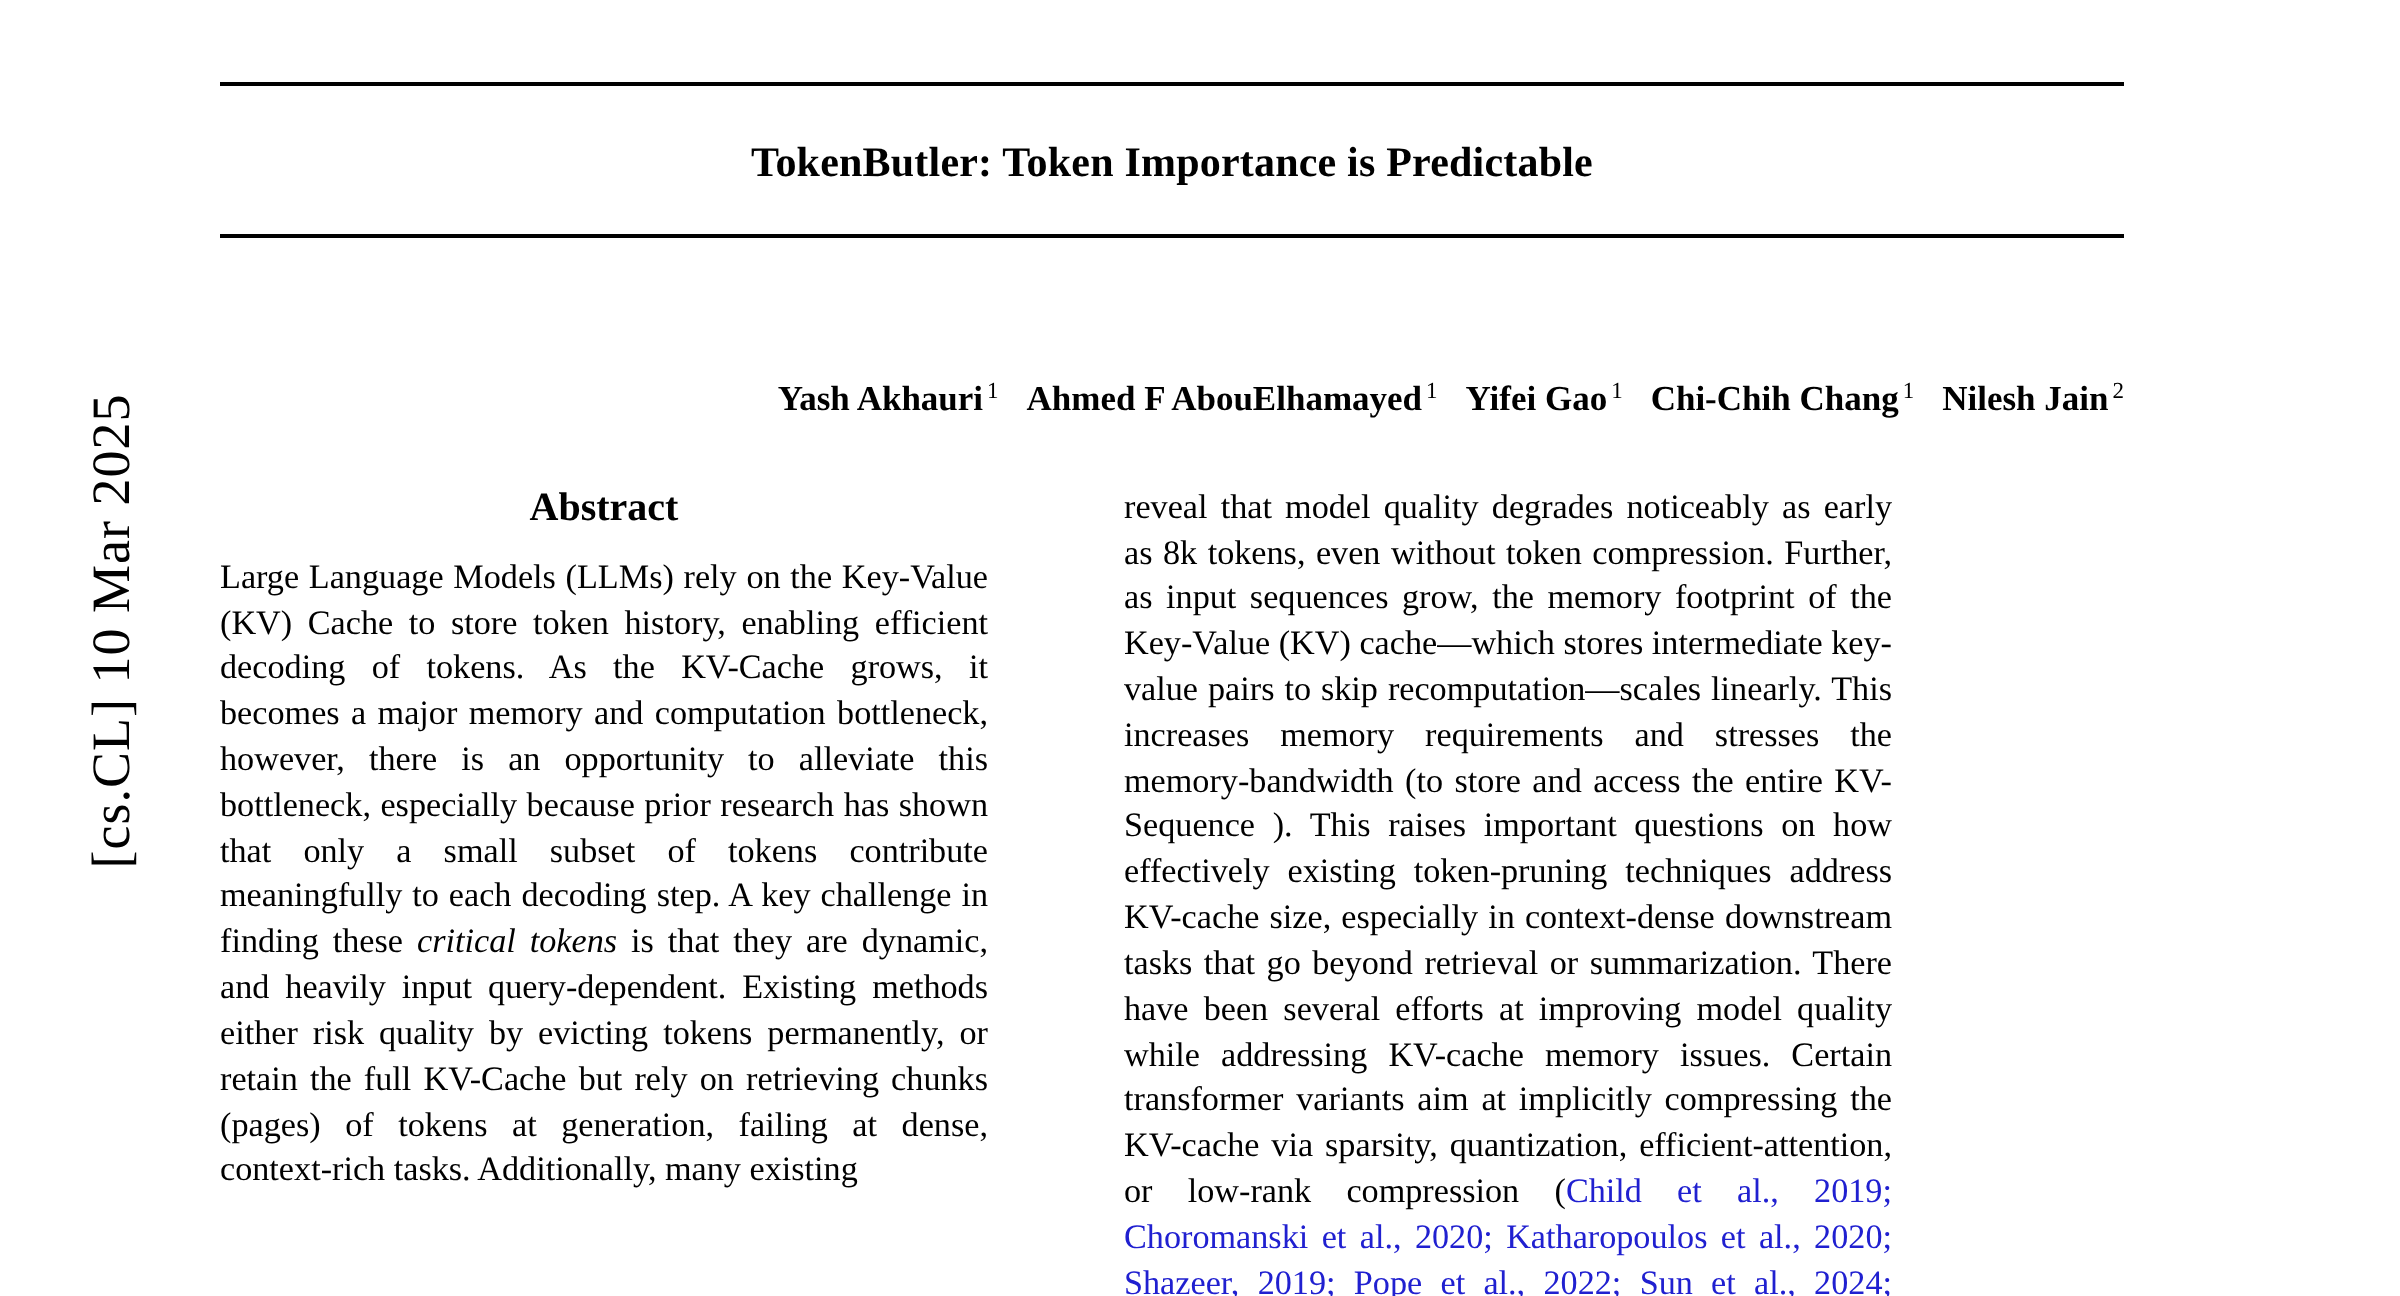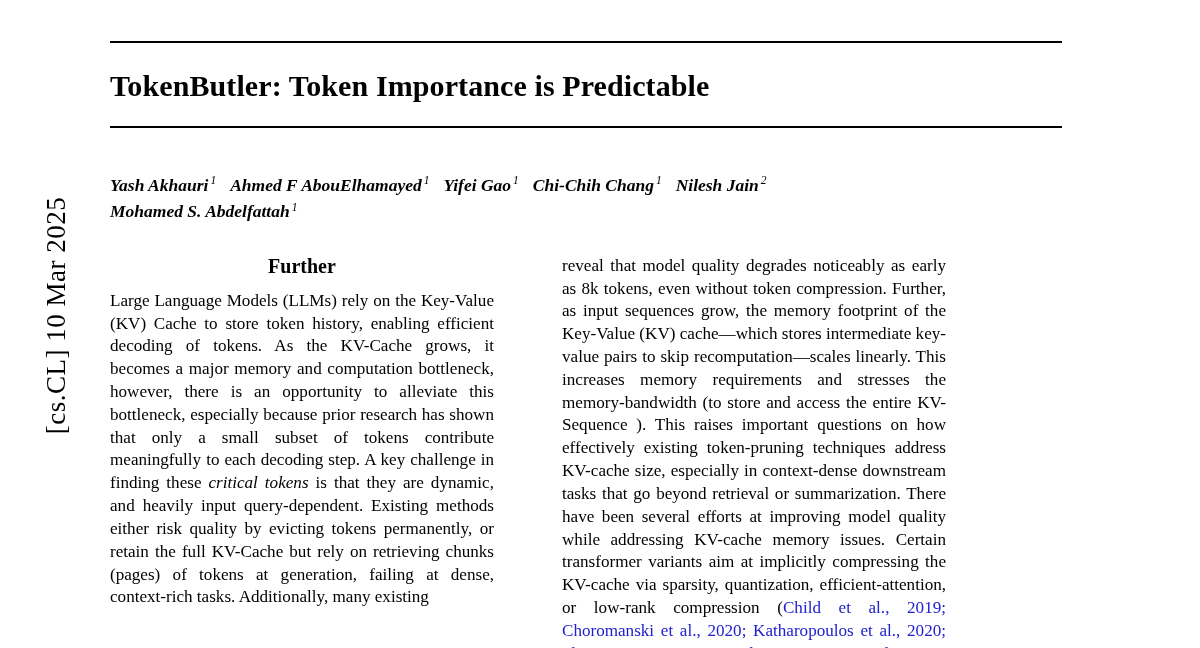--- a/index.html
+++ b/index.html
@@ -46,33 +46,33 @@
 
   .rule {
     height: 2.2px;
     background: #000;
     width: 100%;
   }
   .rule-top { margin-top: 41px; }
   .rule-bottom { margin-top: 23px; }
 
   .title {
-    font-size: 30px;
+    text-align: center;
+    font-size: 21px;
     font-weight: bold;
     margin-top: 26px;
     letter-spacing: 0.1px;
   }
 
   .authors {
-    margin-top: 44px;
-    text-align: left;
+    margin-top: 68px;
+    text-align: right;
     font-size: 17.5px;
     font-weight: bold;
     line-height: 1.45;
-    font-style: italic;
   }
   .authors .sup {
     font-weight: normal;
     font-size: 11.5px;
     vertical-align: super;
     margin-left: 2px;
   }
   .author-gap { display: inline-block; width: 14px; }
 
   .cols {
@@ -113,29 +113,26 @@
     <div class="rule rule-top"></div>
 
     <div class="title">TokenButler: Token Importance is Predictable</div>
 
     <div class="rule rule-bottom"></div>
 
     <div class="authors">
       <div>
         <span><span>Yash Akhauri</span><span class="sup">1</span></span><span class="author-gap"></span><span><span>Ahmed F AbouElhamayed</span><span class="sup">1</span></span><span class="author-gap"></span><span><span>Yifei Gao</span><span class="sup">1</span></span><span class="author-gap"></span><span><span>Chi-Chih Chang</span><span class="sup">1</span></span><span class="author-gap"></span><span><span>Nilesh Jain</span><span class="sup">2</span></span>
       </div>
-      <div>
-        <span><span>Mohamed S. Abdelfattah</span><span class="sup">1</span></span>
-      </div>
     </div>
 
     <div class="cols">
 
       <div class="col col-left">
-        <div class="abstract-head">Further</div>
+        <div class="abstract-head">Abstract</div>
         <p><span>Large Language Models (LLMs) rely on the Key-Value (KV) Cache to store token history, enabling efficient decoding of tokens.  As the KV-Cache grows, it becomes a major memory and computation bottleneck, however, there is an opportunity to alleviate this bottleneck, especially because prior research has shown that only a small subset of tokens contribute meaningfully to each decoding step. A key challenge in finding these </span><em>critical tokens</em><span> is that they are dynamic, and heavily input query-dependent.  Existing methods either risk quality by evicting tokens permanently, or retain the full KV-Cache but rely on retrieving chunks (pages) of tokens at generation, failing at dense, context-rich tasks.  Additionally, many existing</span></p>
       </div>
 
       <div class="col col-right">
         <p><span>reveal that model quality degrades noticeably as early as 8k tokens, even without token compression. Further, as input sequences grow, the memory footprint of the Key-Value (KV) cache—which stores intermediate key-value pairs to skip recomputation—scales linearly. This increases memory requirements and stresses the memory-bandwidth (to store and access the entire KV-Sequence ). This raises important questions on how effectively existing token-pruning techniques address KV-cache size, especially in context-dense downstream tasks that go beyond retrieval or summarization. There have been several efforts at improving model quality while addressing KV-cache memory issues. Certain transformer variants aim at implicitly compressing the KV-cache via sparsity, quantization, efficient-attention, or low-rank compression (</span><span class="cite-blue">Child et al., 2019; Choromanski et al., 2020; Katharopoulos et al., 2020; Shazeer, 2019; Pope et al., 2022;</span> <span class="cite-blue">Sun et al., 2024; Akhauri et al., 2024b; Chen et al., 2025)</span></p>
       </div>
 
     </div>
   </div>
 </div>

